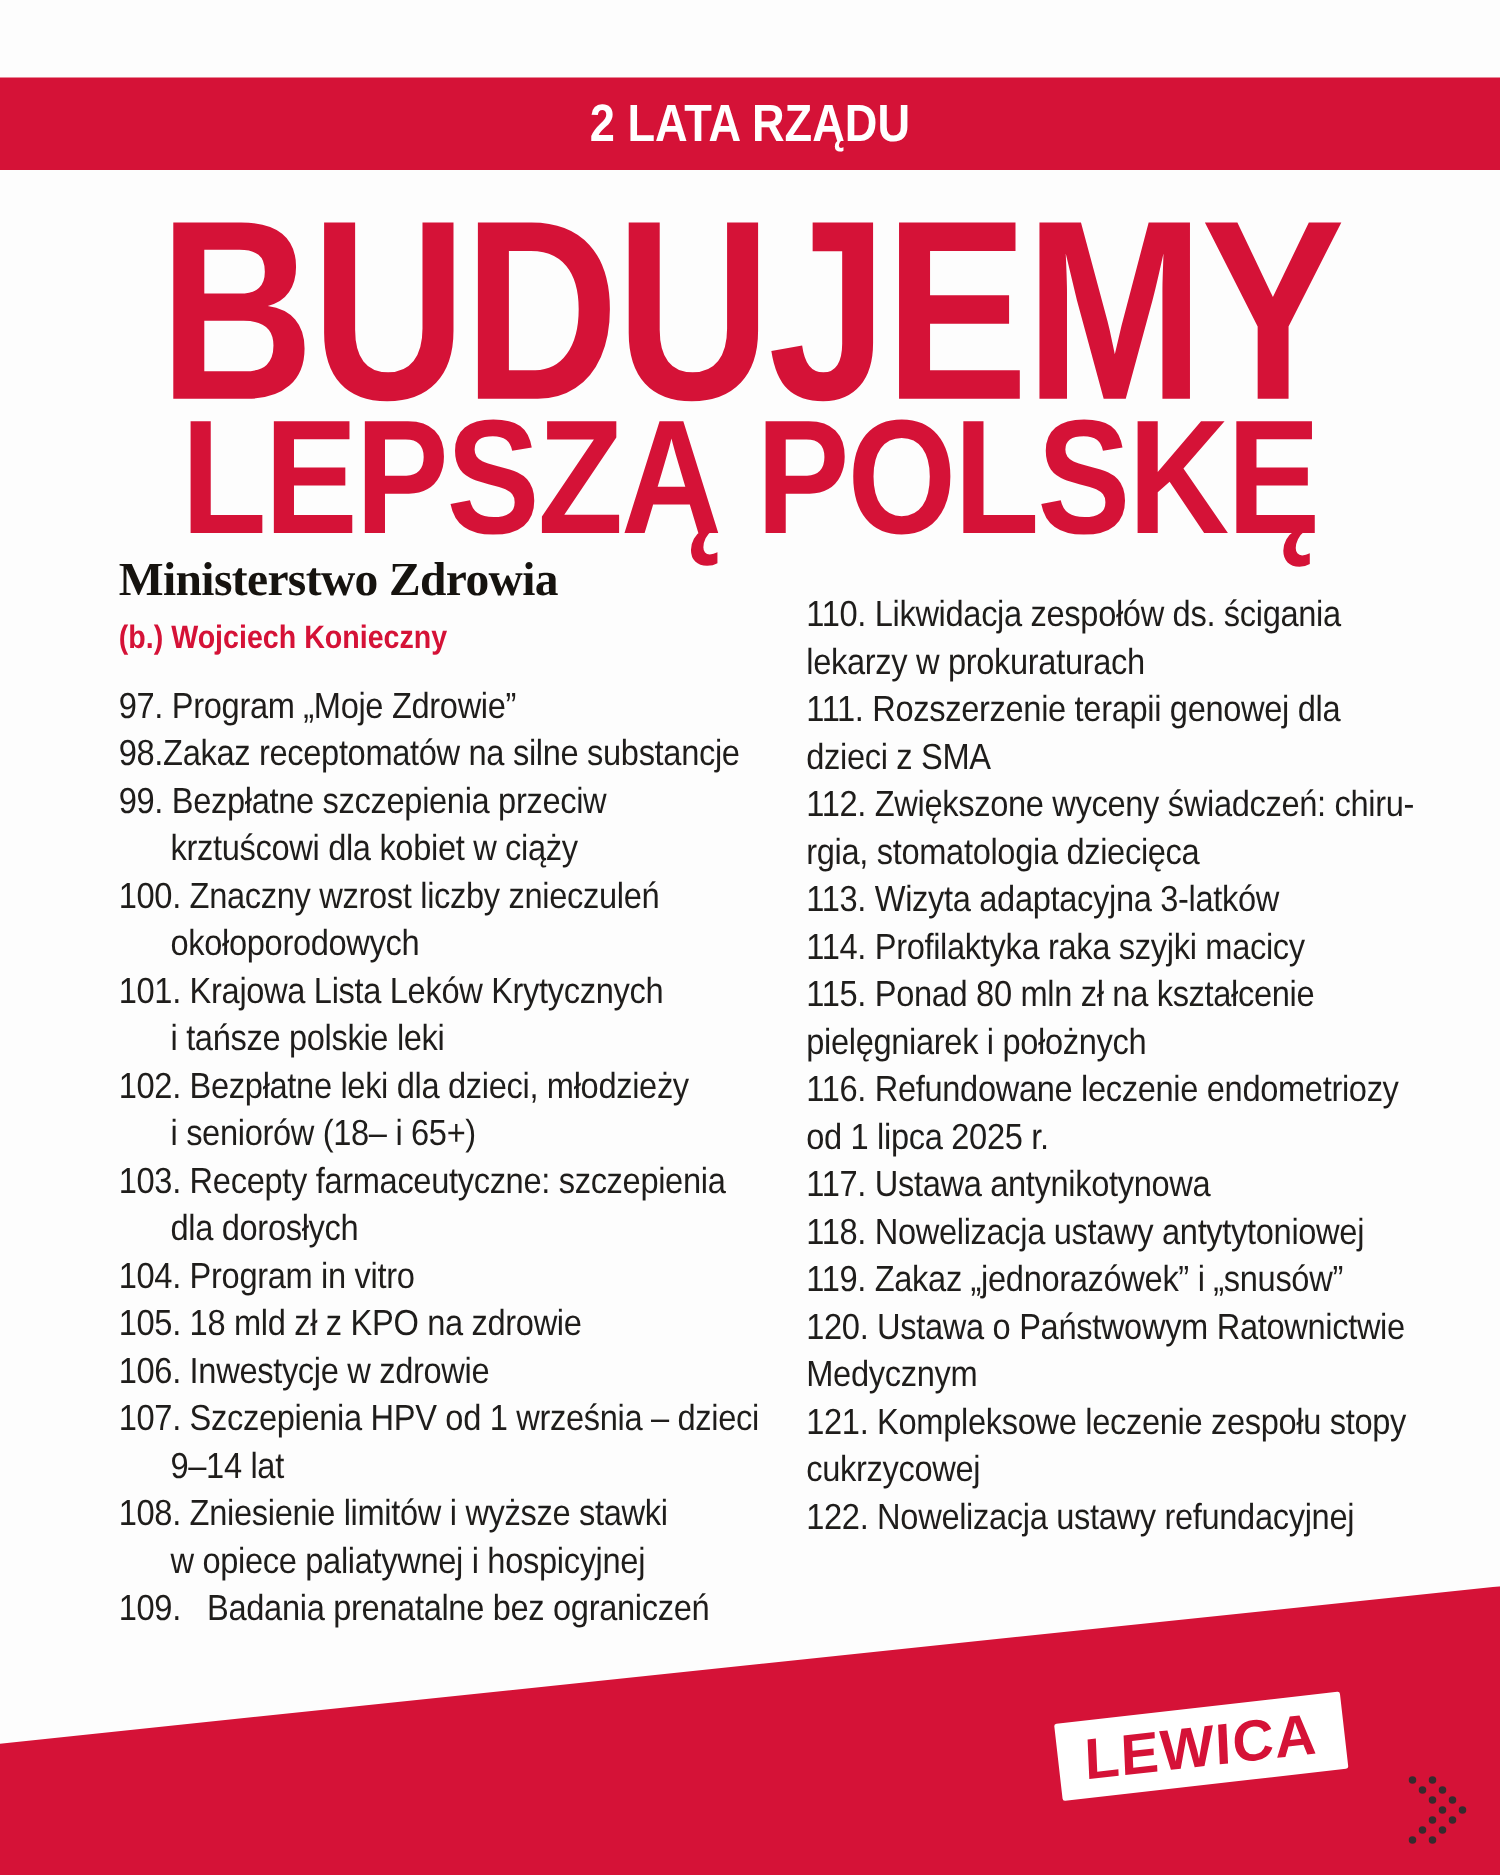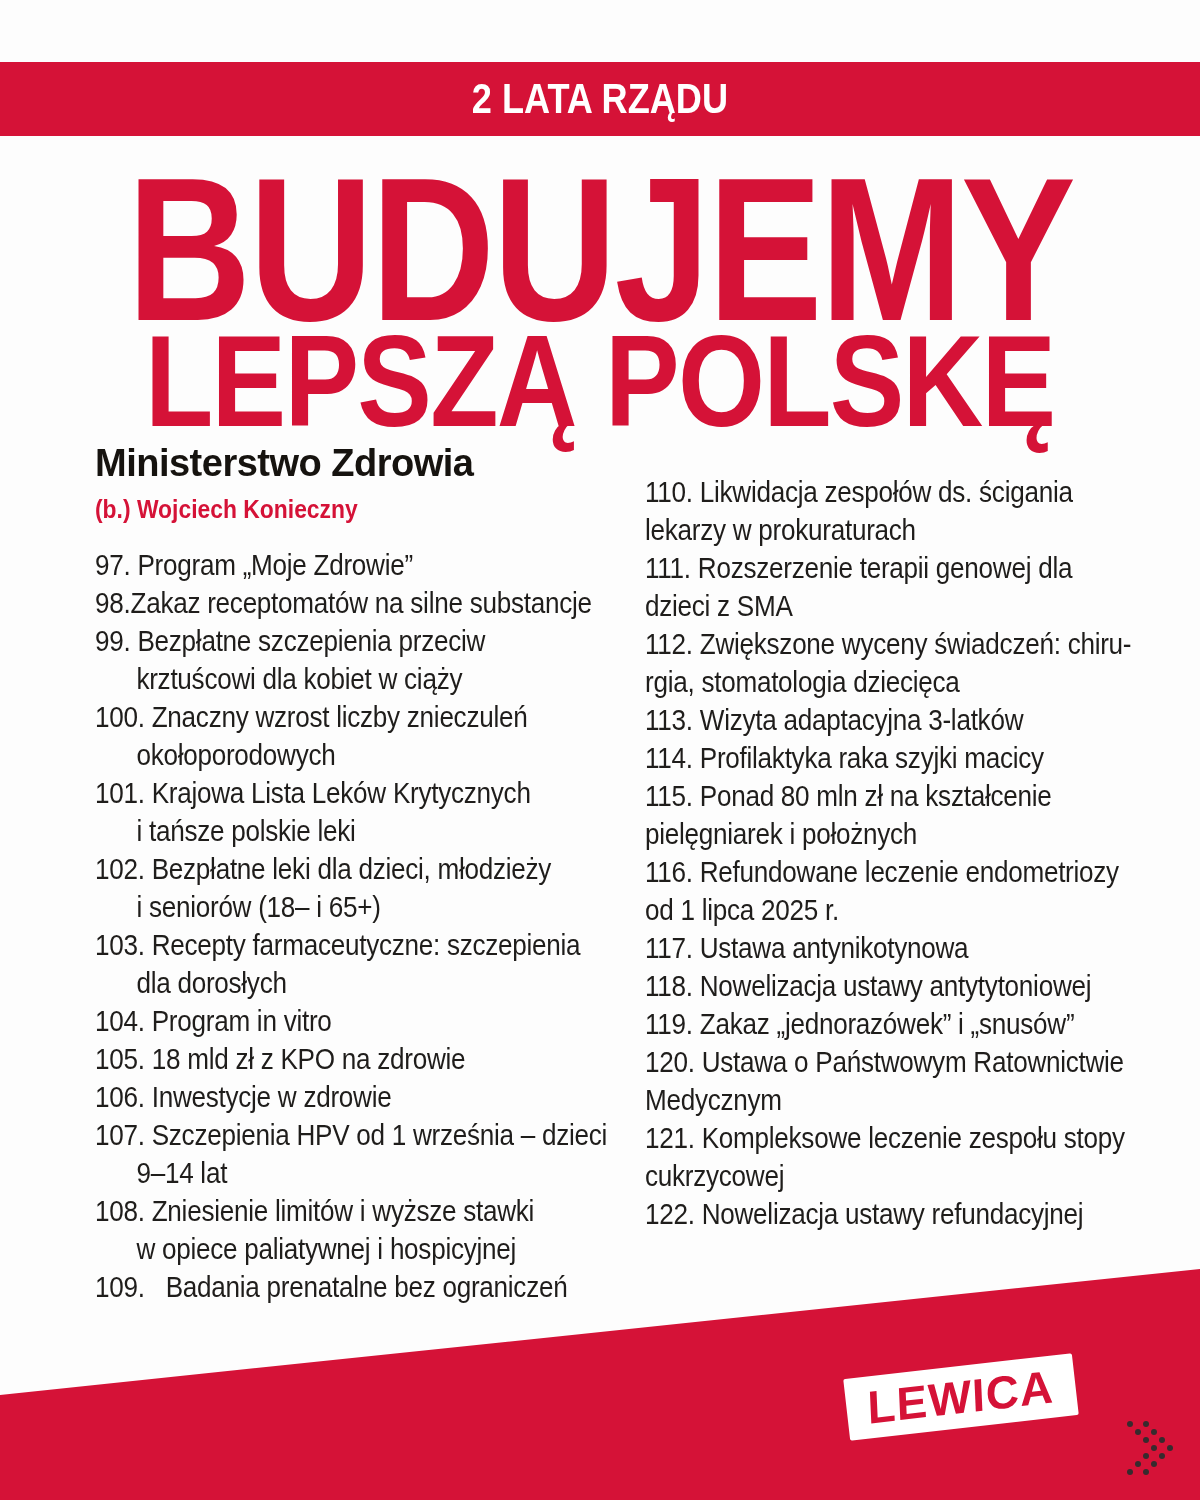--- a/index.html
+++ b/index.html
@@ -31,21 +31,21 @@
   }
   .h1>span{display:inline-block;transform:scaleX(.84);letter-spacing:-3px;white-space:pre;}
   .h2{
     position:absolute;left:0;top:316px;width:100%;text-align:center;
     color:var(--red);font-weight:700;font-size:130px;line-height:1;
   }
   .h2>span{display:inline-block;transform:scaleX(.86);letter-spacing:-2px;white-space:pre;}
   
   .sec-title{
     position:absolute;left:95px;top:442px;
-    font-size:38px;font-weight:800;color:#16130F;letter-spacing:-.5px;white-space:pre;
+    font-size:38px;font-weight:800;color:#16130F;letter-spacing:-.5px;white-space:pre;font-family:Liberation Serif, serif;
   }
   .sec-sub{
     position:absolute;left:95px;top:494px;
     font-size:26px;font-weight:800;color:var(--red);
     transform:scaleX(.88);transform-origin:left top;white-space:pre;
   }
   
   .col{
     position:absolute;color:var(--ink);
     font-size:29px;line-height:38px;letter-spacing:-.3px;

